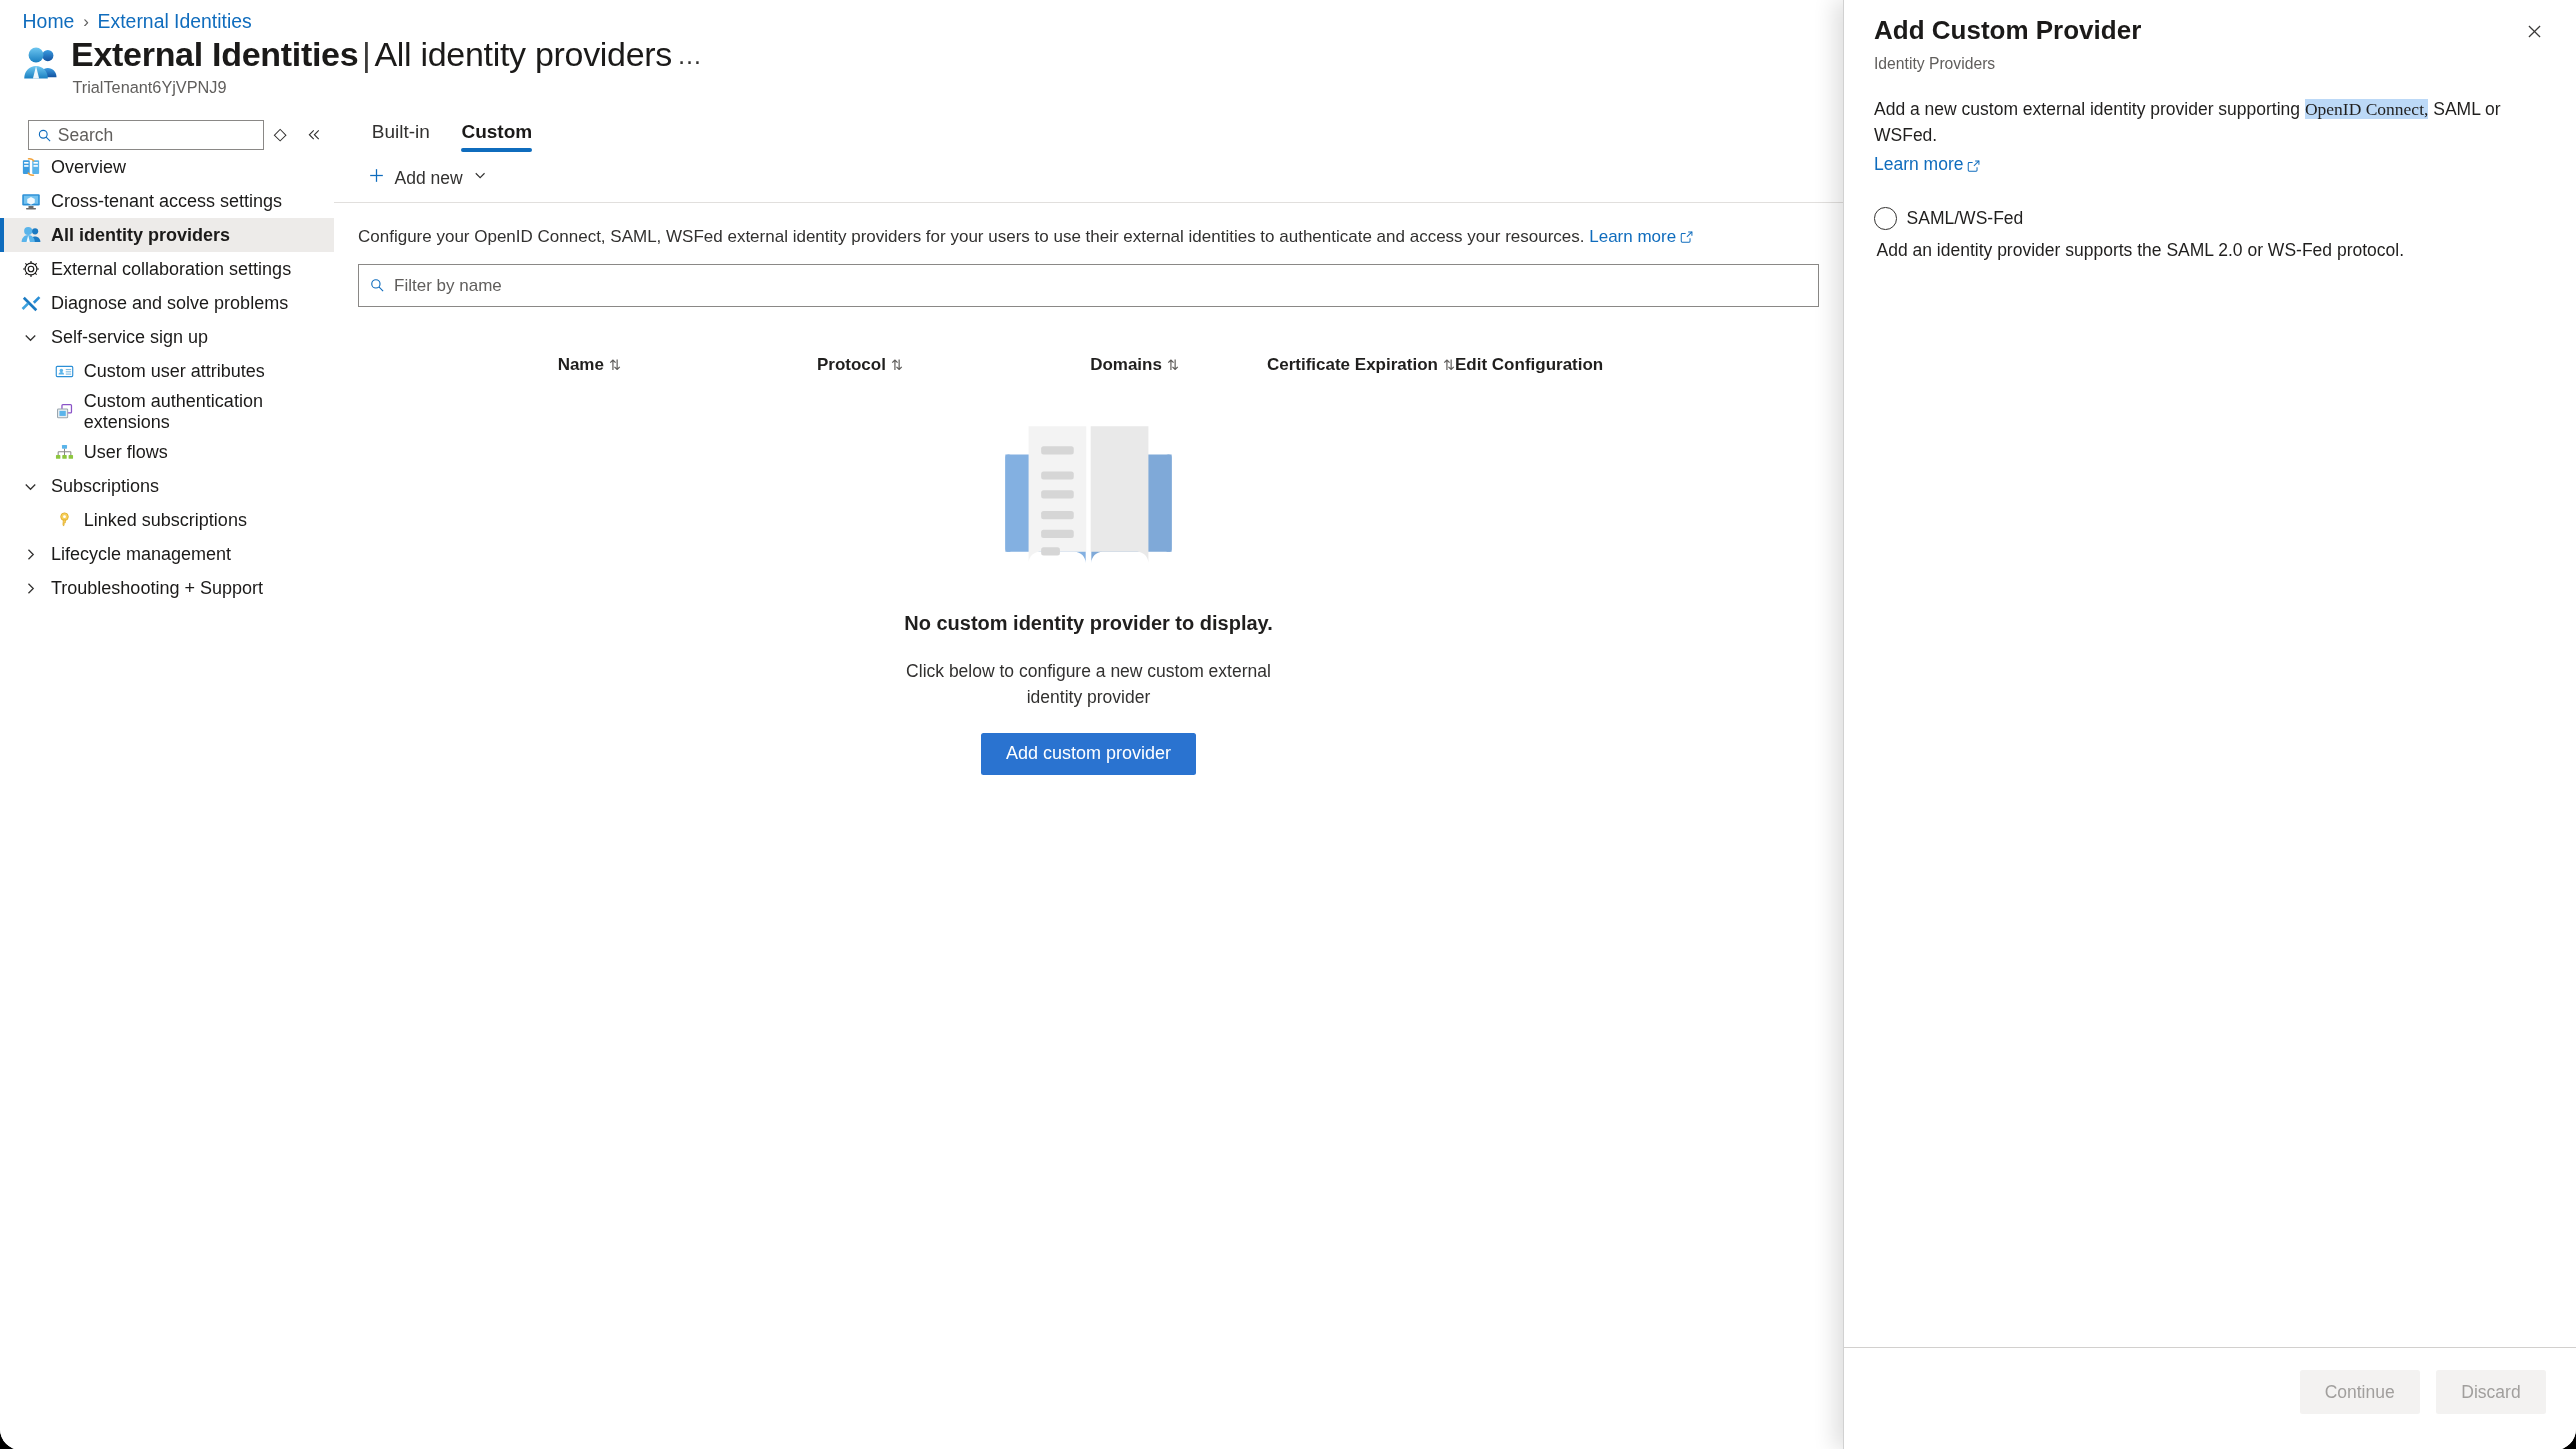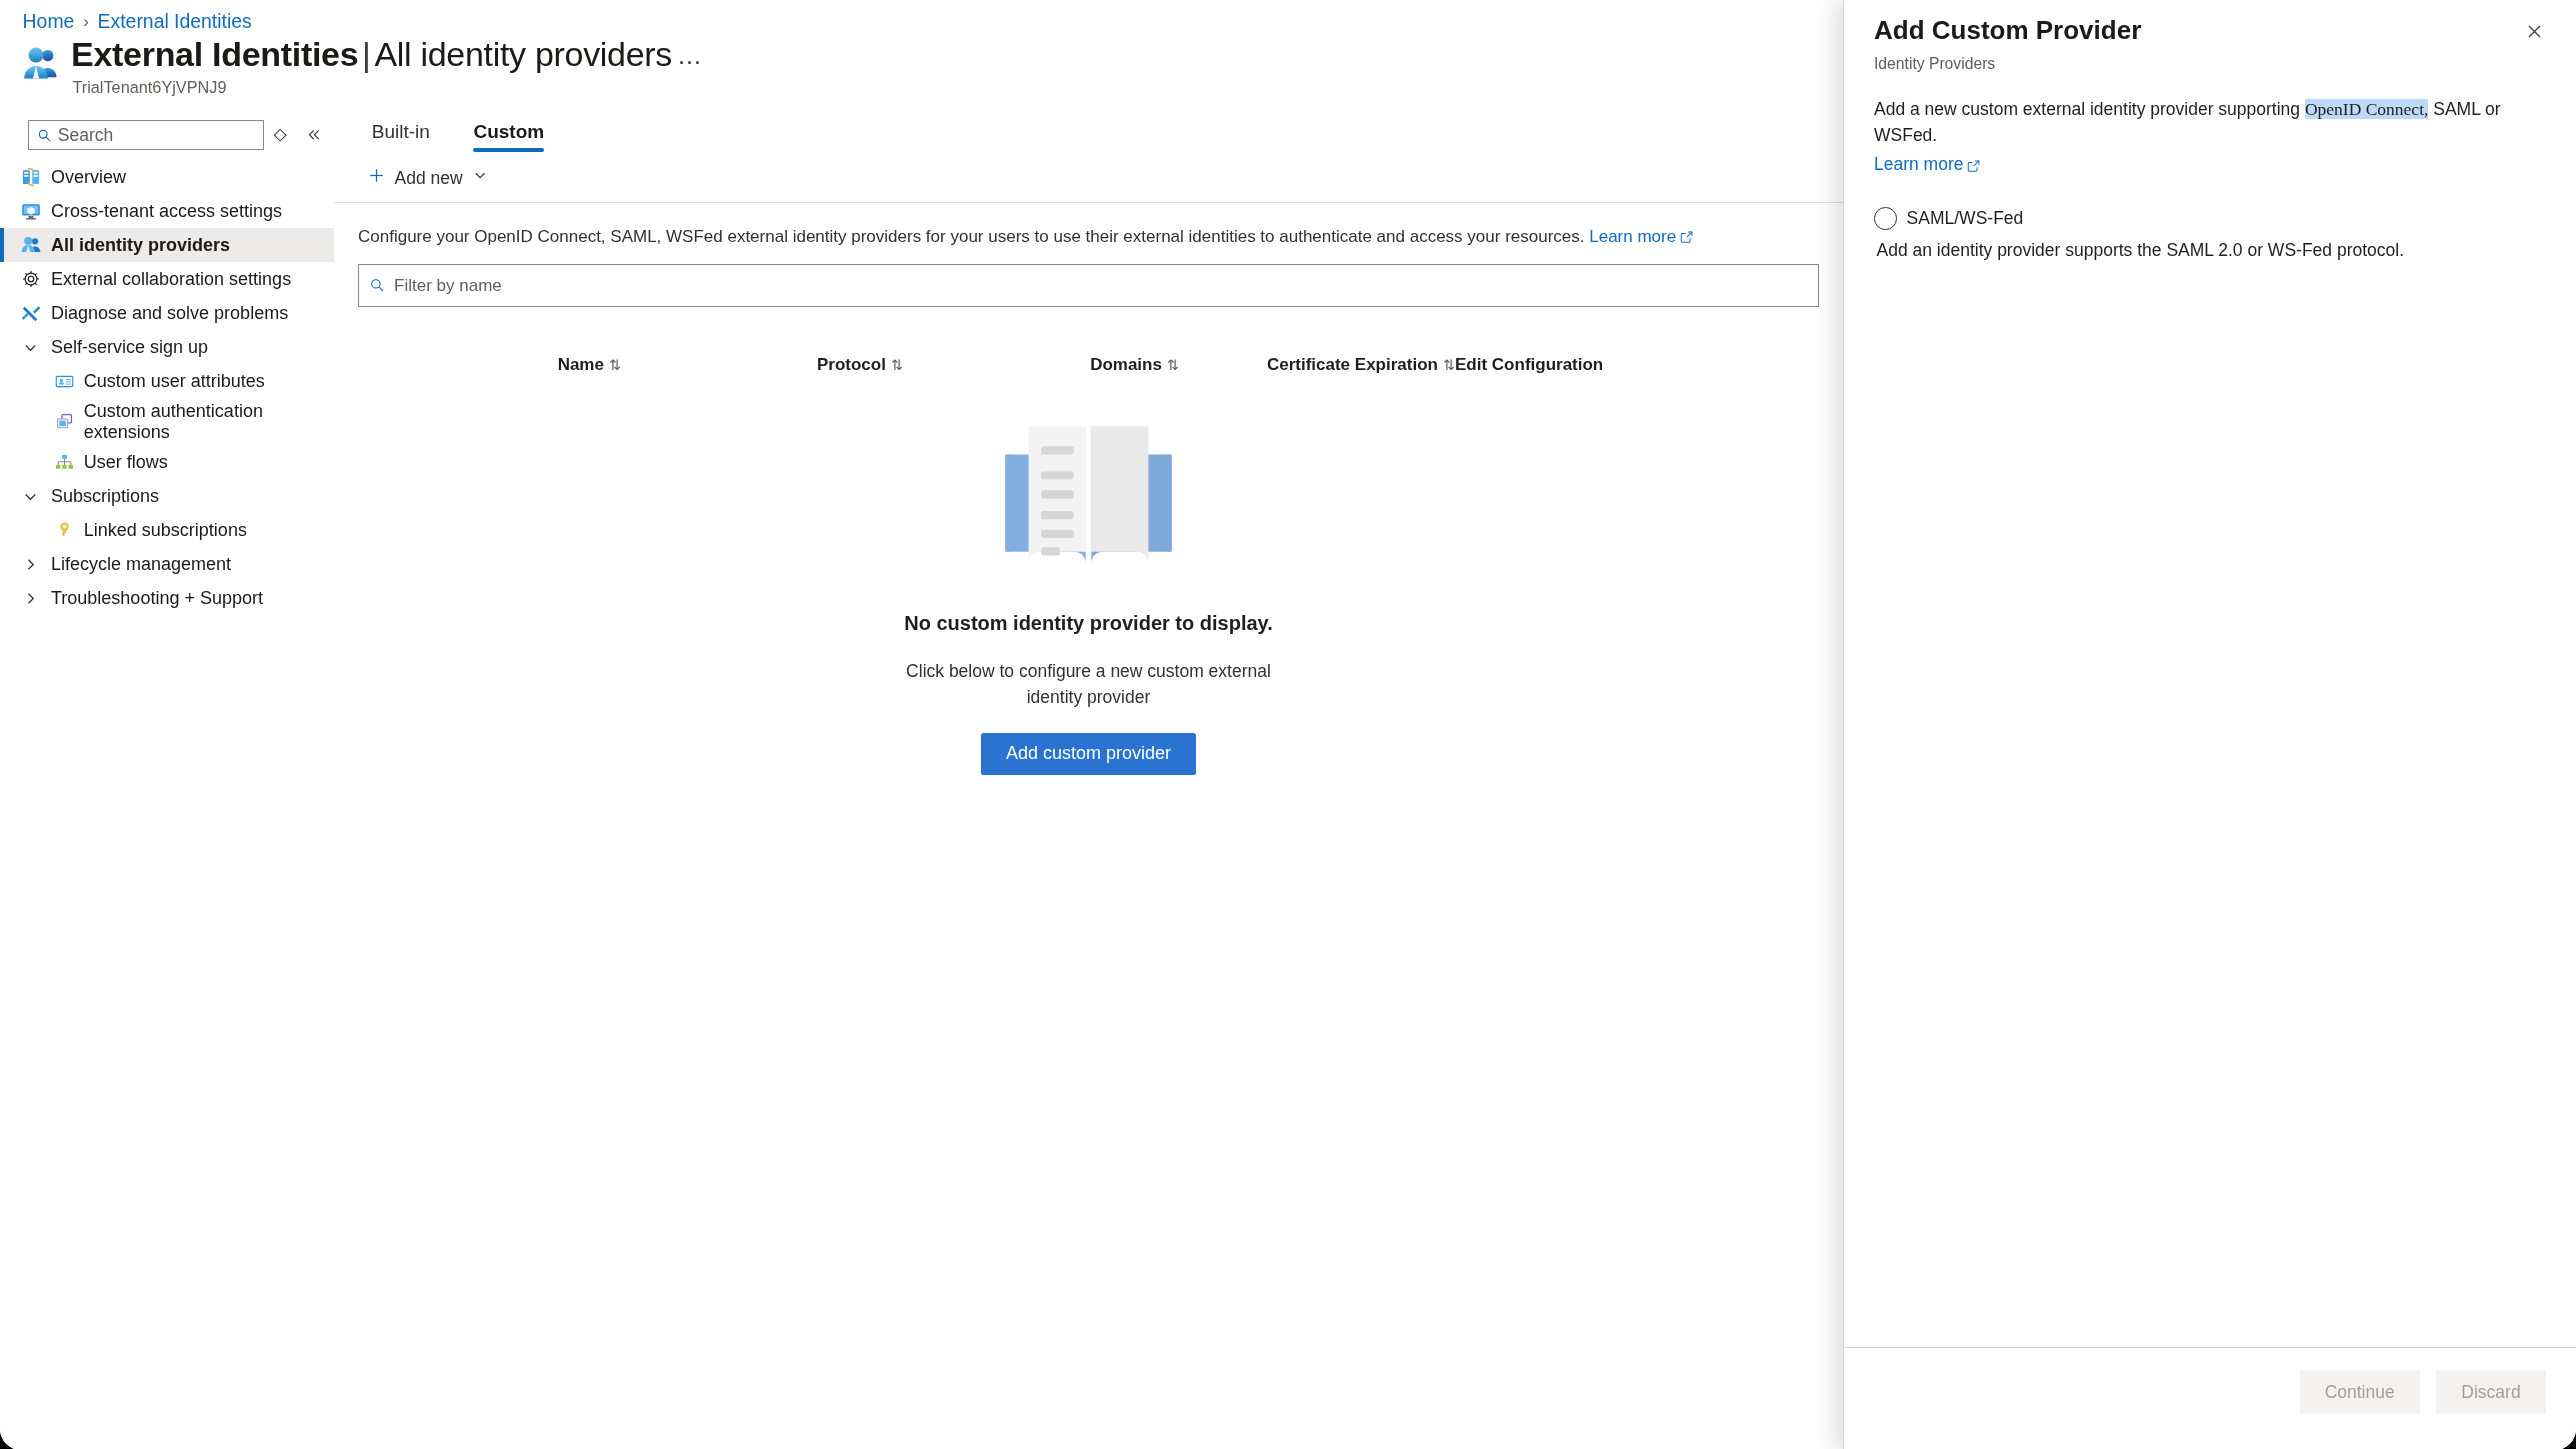--- a/index.html
+++ b/index.html
@@ -70,21 +70,21 @@
   }
   .search-box .mag { width: 15px; height: 15px; flex: 0 0 auto; }
   .search-box .ph { font-size: 17.5px; color: #605e5c; }
   .icon-btn {
     width: 33px; height: 30px; display: flex;
     align-items: center; justify-content: center;
     cursor: pointer; color: #323130;
   }
   .icon-btn svg { display: block; }
 
-  .nav-list { margin-top: 10px; }
+  .nav-list { }
   .nav-item {
     position: relative; display: flex; align-items: center;
     min-height: 34px; padding: 2.5px 10px 2.5px 20px; gap: 10px;
     font-size: 18px; color: #1b1a19; cursor: pointer;
     white-space: nowrap;
   }
   .nav-item.selected { background: #edebe9; font-weight: 600; }
   .nav-item.selected::before {
     content: ""; position: absolute; left: 0; top: 0; bottom: 0;
     width: 3.8px; background: #0f6cbd;
@@ -98,21 +98,21 @@
   .chev { width: 19px; height: 19px; flex: 0 0 auto; }
 
   
   .main {
     position: absolute; left: 334px; top: 110px;
     width: 1509px; height: 1339px;
     background: #ffffff;
     overflow: hidden;
   }
   .tabs {
-    display: flex; align-items: flex-end; gap: 16px;
+    display: flex; align-items: flex-end; gap: 4px;
     padding-left: 24px; height: 44px;
   }
   .tab {
     position: relative; font-size: 19px; color: #323130;
     padding: 6.3px 13.8px 11.3px 13.8px; cursor: pointer; white-space: nowrap;
   }
   .tab.active { font-weight: 600; color: #1b1a19; }
   .tab.active::after {
     content: ""; position: absolute; left: 13.8px; right: 13.8px; bottom: 2.5px;
     height: 3.8px; background: #0f6cbd; border-radius: 1.9px;

